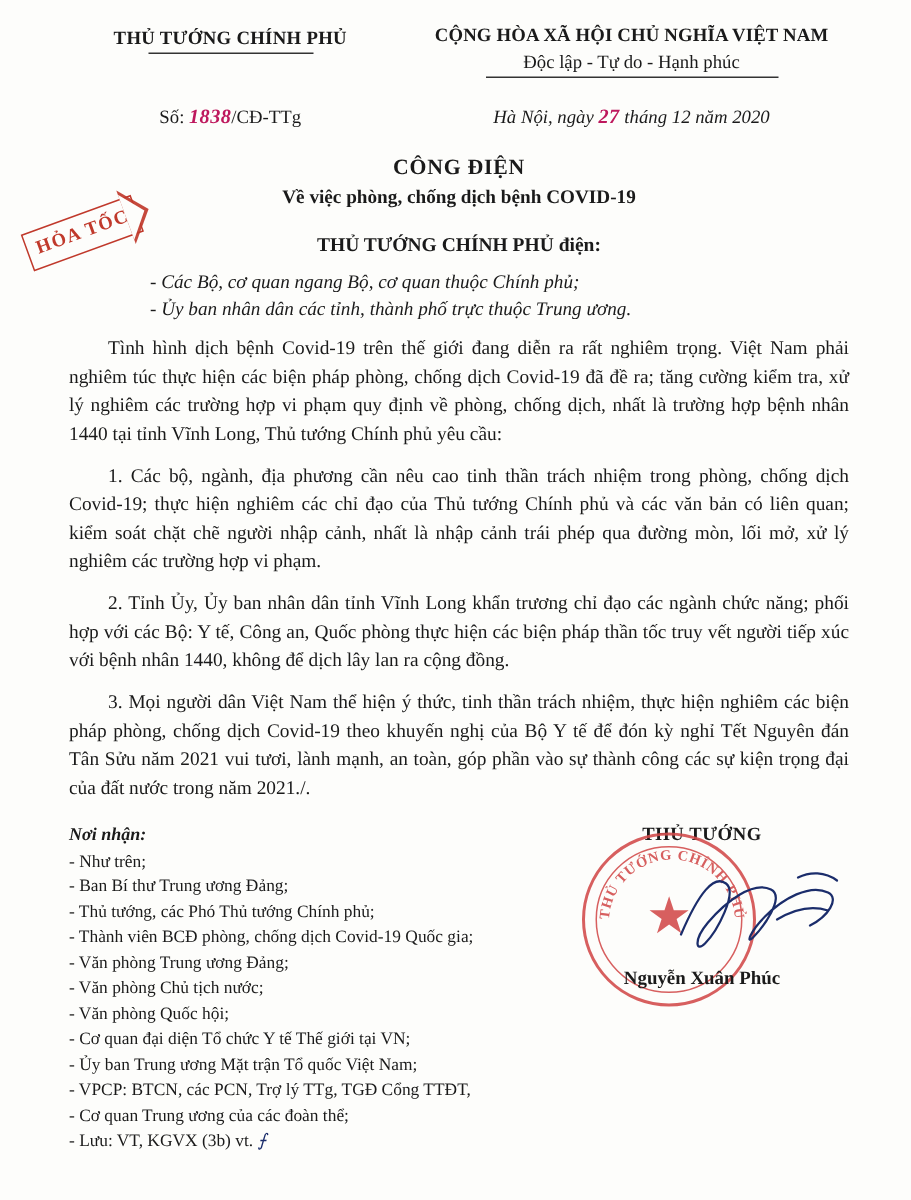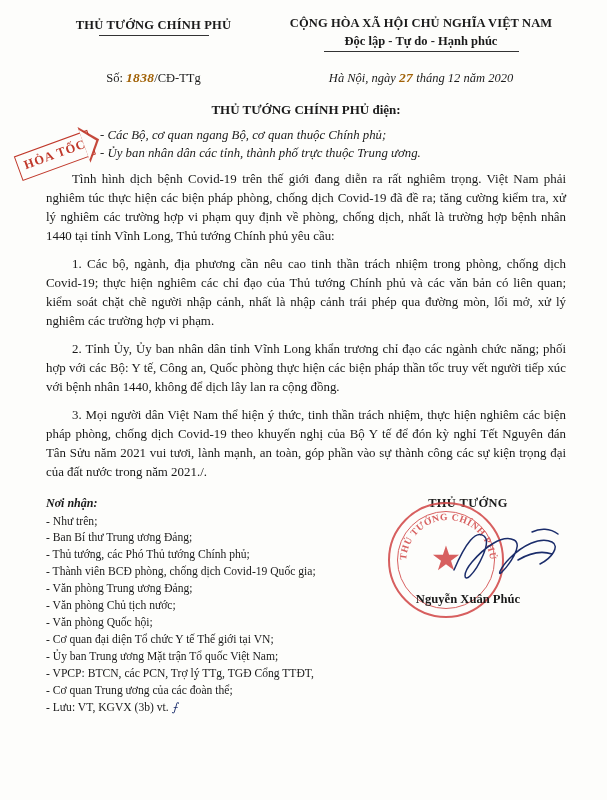--- a/index.html
+++ b/index.html
@@ -50,21 +50,21 @@
     font-weight: bold;
     letter-spacing: .2px;
   }
   .nation {
     font-size: 12.5px;
     font-weight: bold;
     letter-spacing: .1px;
   }
   .motto {
     font-size: 12.5px;
-    font-weight: bold;
+    font-weight: normal;
     margin-top: 3px;
   }
   .rule {
     height: 1px;
     background: #333;
     margin: 2px auto 0 auto;
   }
   .rule-left { width: 110px; }
   .rule-right { width: 195px; }
 
@@ -77,21 +77,21 @@
   }
   .numbox {
     width: 215px;
     text-align: center;
     font-size: 12.5px;
   }
   .handwrite {
     font-family: "Liberation Serif", serif;
     font-style: italic;
     font-weight: bold;
-    color: #a16207;
+    color: #be185d;
     font-size: 13.5px;
     letter-spacing: .3px;
   }
   .dateline {
     width: 290px;
     text-align: center;
     font-size: 12.5px;
     font-style: italic;
   }
 
@@ -316,20 +316,24 @@
       <div class="dateline">
         <span>Hà Nội, ngày</span>
         <span class="handwrite">27</span>
         <span>tháng</span>
         <span>12</span>
         <span>năm</span>
         <span>2020</span>
       </div>
     </div>
 
+    <div class="title">
+      <div class="t1">CÔNG ĐIỆN</div>
+      <div class="t2">Về việc phòng, chống dịch bệnh COVID-19</div>
+    </div>
 
     <div class="recip">THỦ TƯỚNG CHÍNH PHỦ điện:</div>
 
     <div class="to-list">
       <div>- Các Bộ, cơ quan ngang Bộ, cơ quan thuộc Chính phủ;</div>
       <div>- Ủy ban nhân dân các tỉnh, thành phố trực thuộc Trung ương.</div>
     </div>
 
     <div class="para">Tình hình dịch bệnh Covid-19 trên thế giới đang diễn ra rất nghiêm trọng. Việt Nam phải nghiêm túc thực hiện các biện pháp phòng, chống dịch Covid-19 đã đề ra; tăng cường kiểm tra, xử lý nghiêm các trường hợp vi phạm quy định về phòng, chống dịch, nhất là trường hợp bệnh nhân 1440 tại tỉnh Vĩnh Long, Thủ tướng Chính phủ yêu cầu:</div>
     <div class="para">1. Các bộ, ngành, địa phương cần nêu cao tinh thần trách nhiệm trong phòng, chống dịch Covid-19; thực hiện nghiêm các chỉ đạo của Thủ tướng Chính phủ và các văn bản có liên quan; kiểm soát chặt chẽ người nhập cảnh, nhất là nhập cảnh trái phép qua đường mòn, lối mở, xử lý nghiêm các trường hợp vi phạm.</div>

